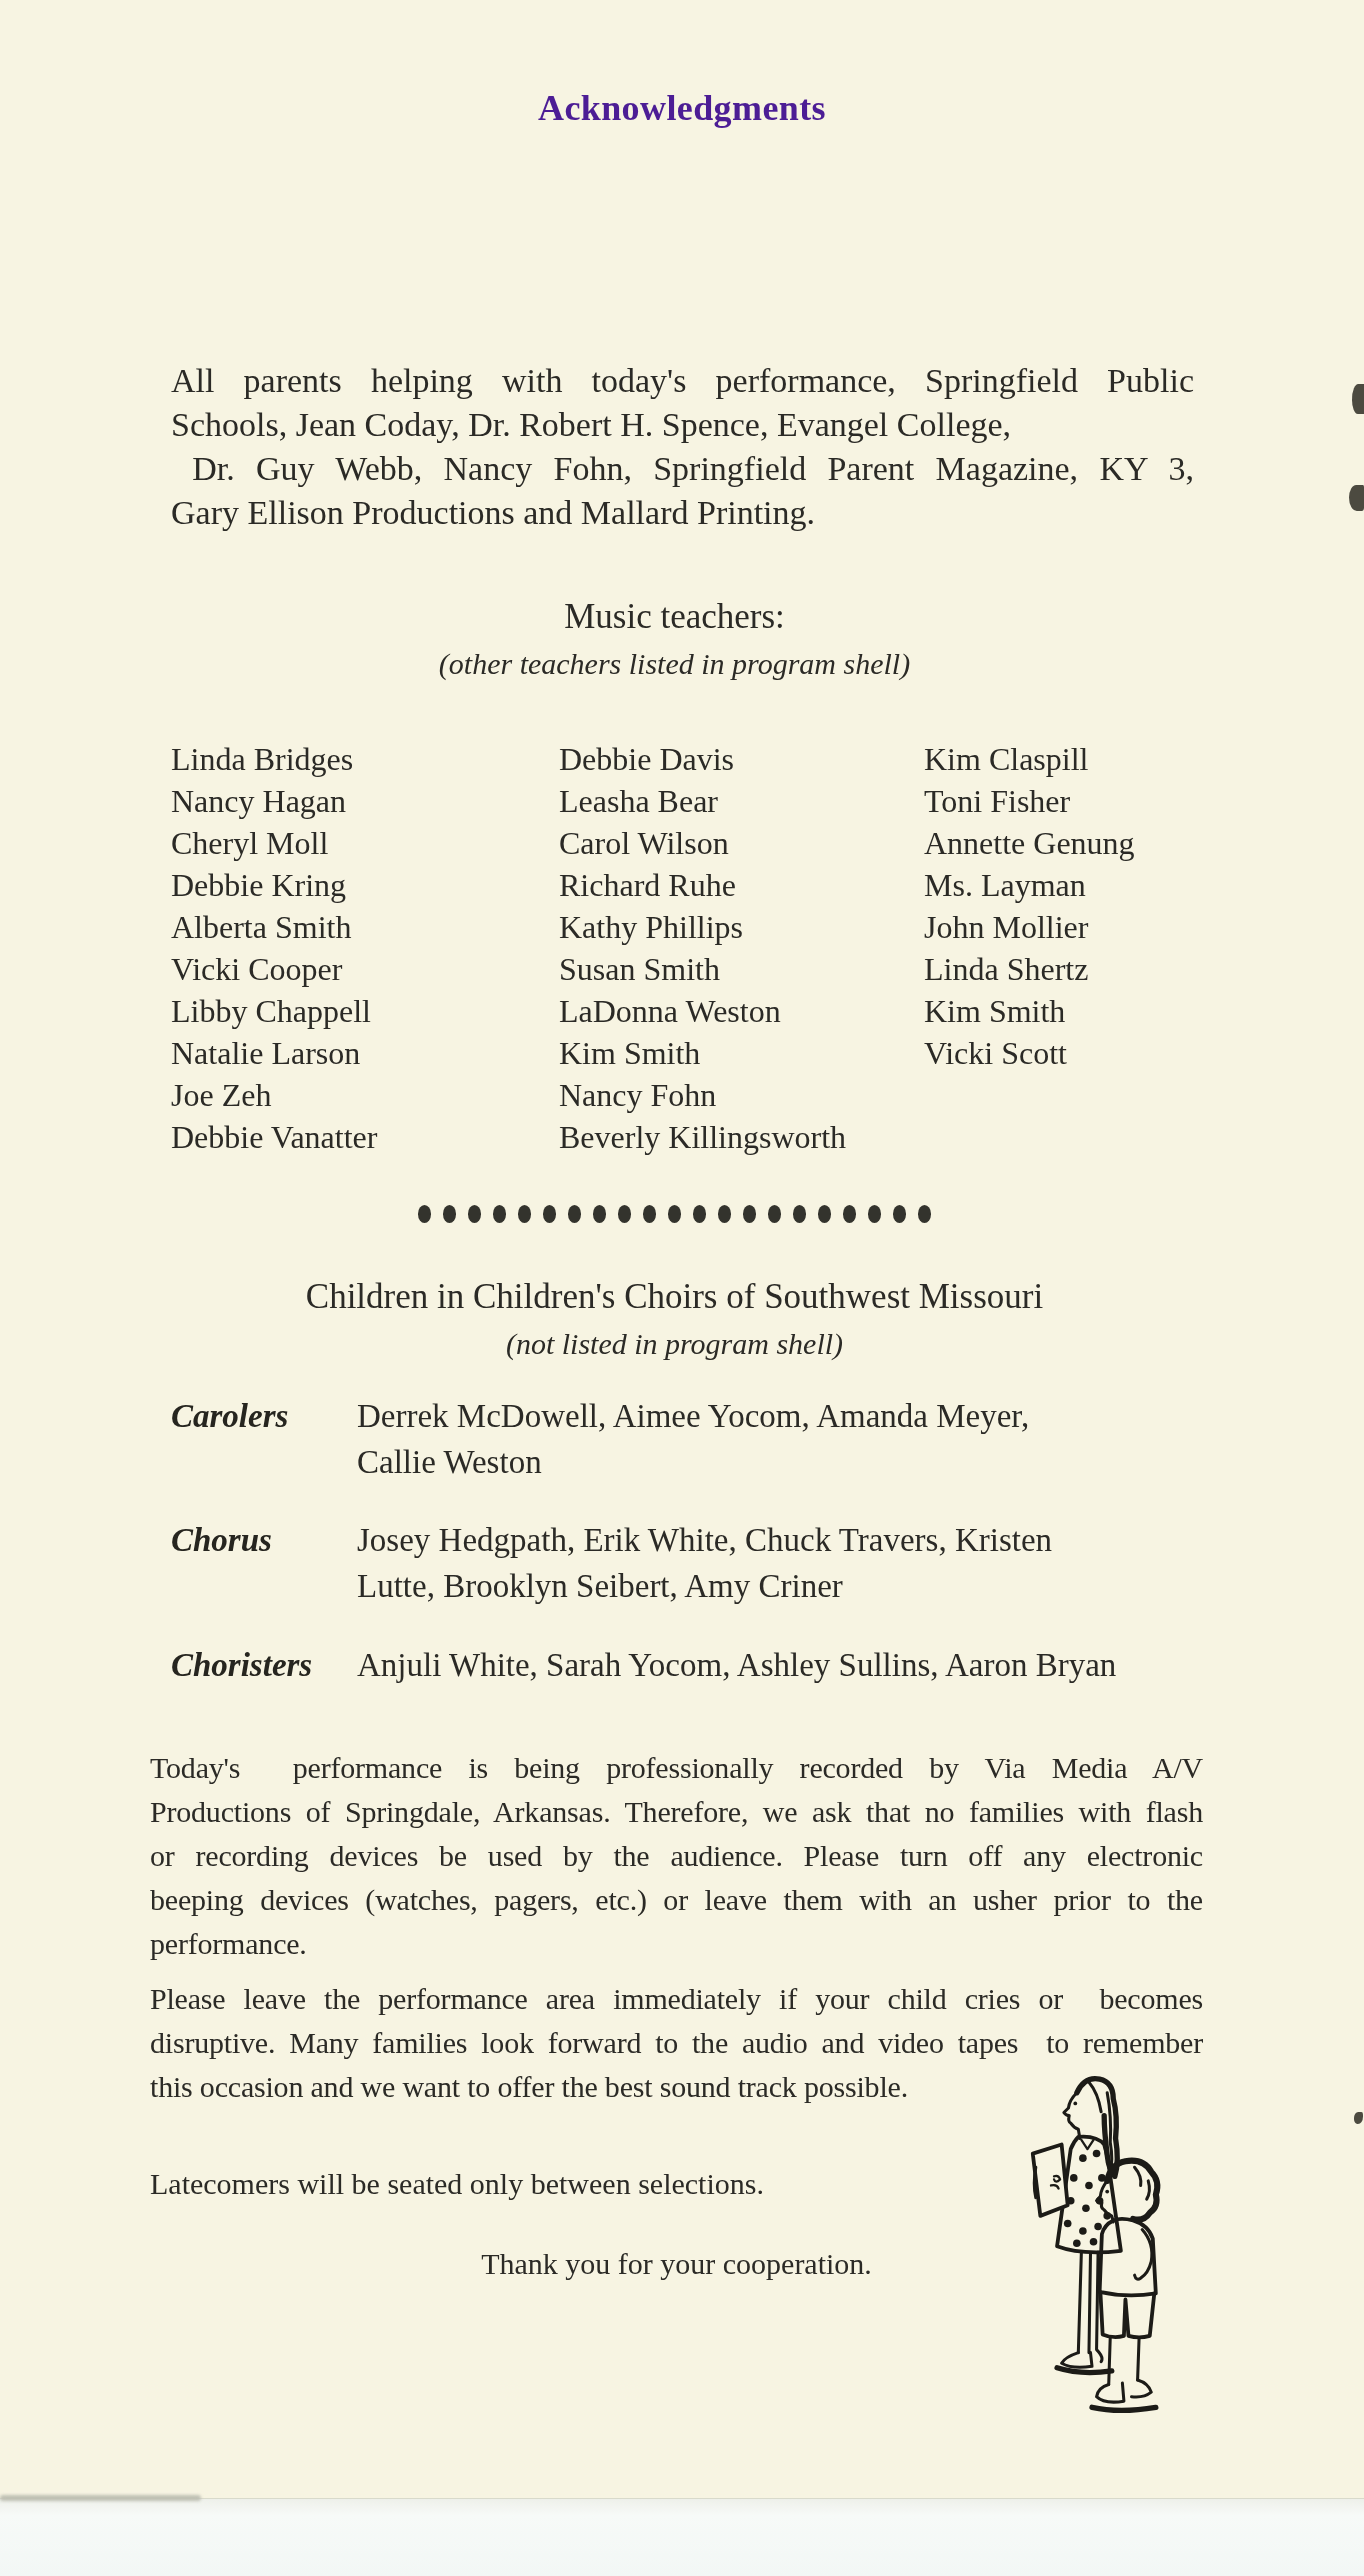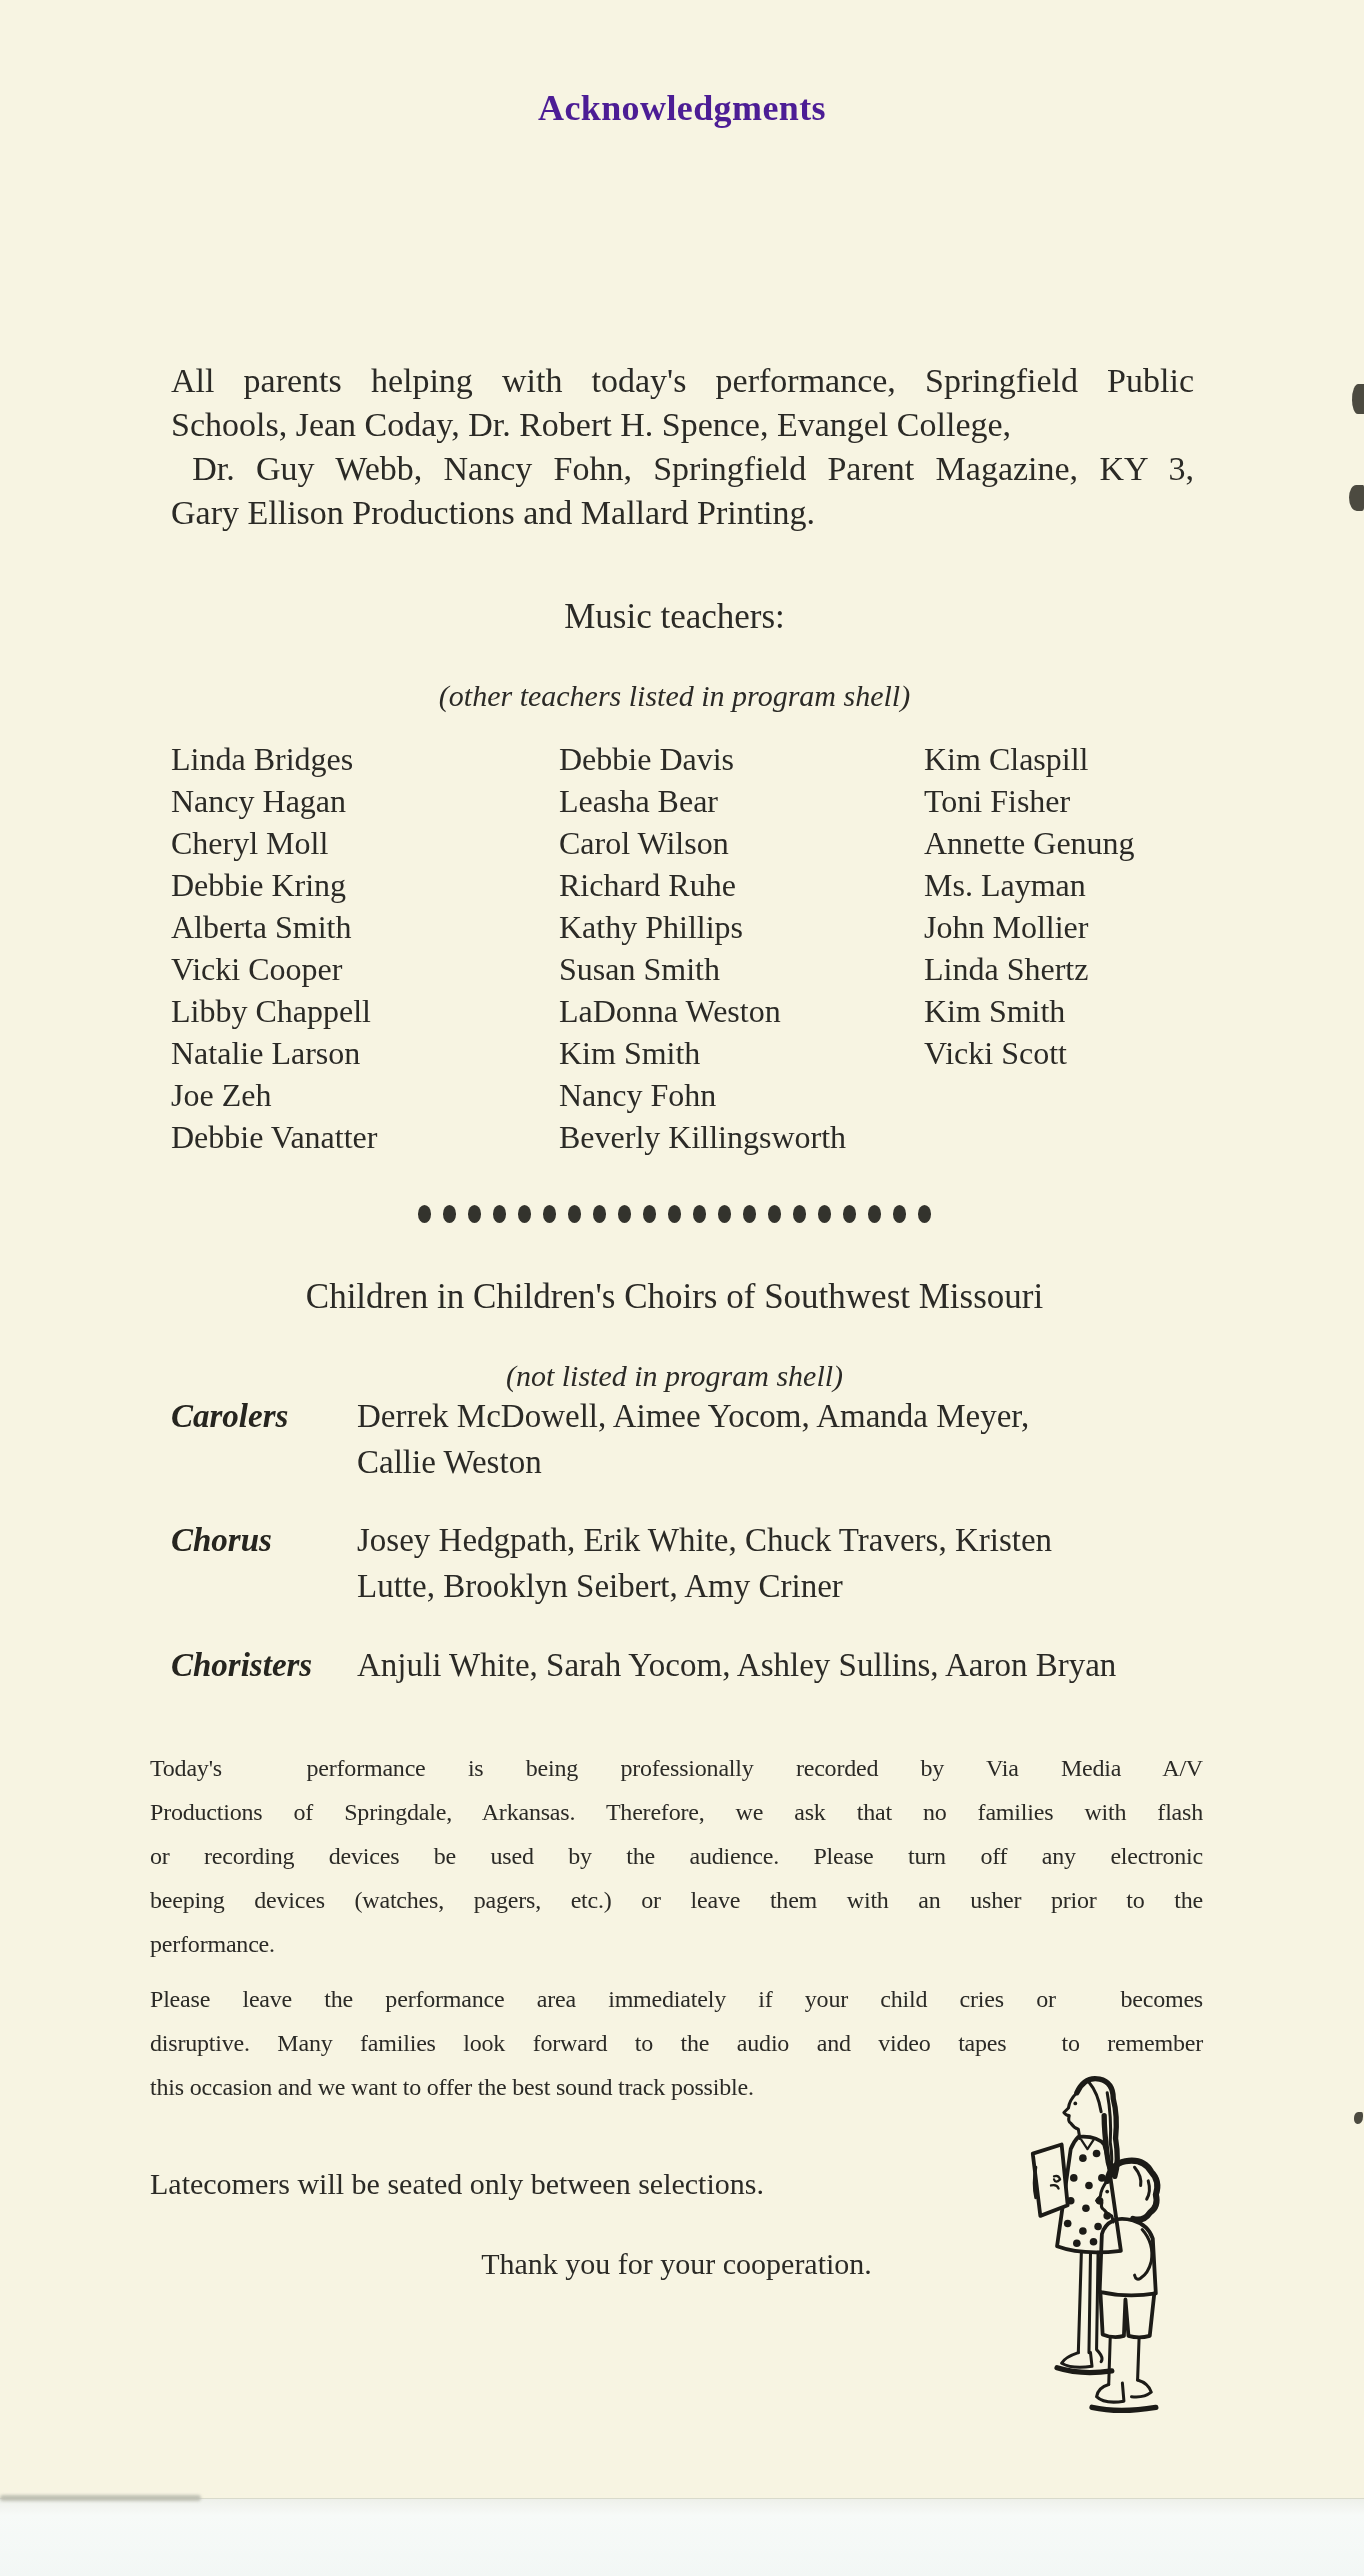--- a/index.html
+++ b/index.html
@@ -28,21 +28,21 @@
   .pline.left{text-align-last:left;}
   #intro{top:171px;}
   #thanks{top:359px;}
   .section-heading{
     left:148px;width:1053px;text-align:center;
     font-size:35px;line-height:43px;
   }
   #teachers-heading{top:595px;}
   .section-note{
     left:148px;width:1053px;text-align:center;
-    font-size:30px;line-height:38px;font-style:italic;margin-top:32px;
+    font-size:30px;line-height:38px;font-style:italic;
   }
   #teachers-note{top:645px;}
   
   .tcol{top:738px;width:380px;}
   #tcol1{left:171px;}
   #tcol2{left:559px;}
   #tcol3{left:924px;}
   .tname{font-size:32px;line-height:42px;height:42px;}
   
   #dots{
@@ -62,21 +62,21 @@
     font-weight:bold;font-style:italic;color:#26251f;
   }
   .group-names{left:357px;width:852px;}
   .gline{font-size:33px;line-height:46px;}
   #carolers-label,#carolers-names{top:1393px;}
   #chorus-label,#chorus-names{top:1517px;}
   #choristers-label,#choristers-names{top:1642px;}
   
   .notice{left:150px;width:1053px;}
   .notice .pline{
-    font-size:24px;line-height:44px;
+    font-size:30px;line-height:44px;
     text-align:justify;white-space:pre-wrap;
     letter-spacing:-0.2px;
   }
   #recording{top:1746px;}
   #crying{top:1977px;}
   #latecomers{
     top:2163px;left:150px;width:1053px;
     font-size:30px;line-height:41px;
   }
   #thankyou{

